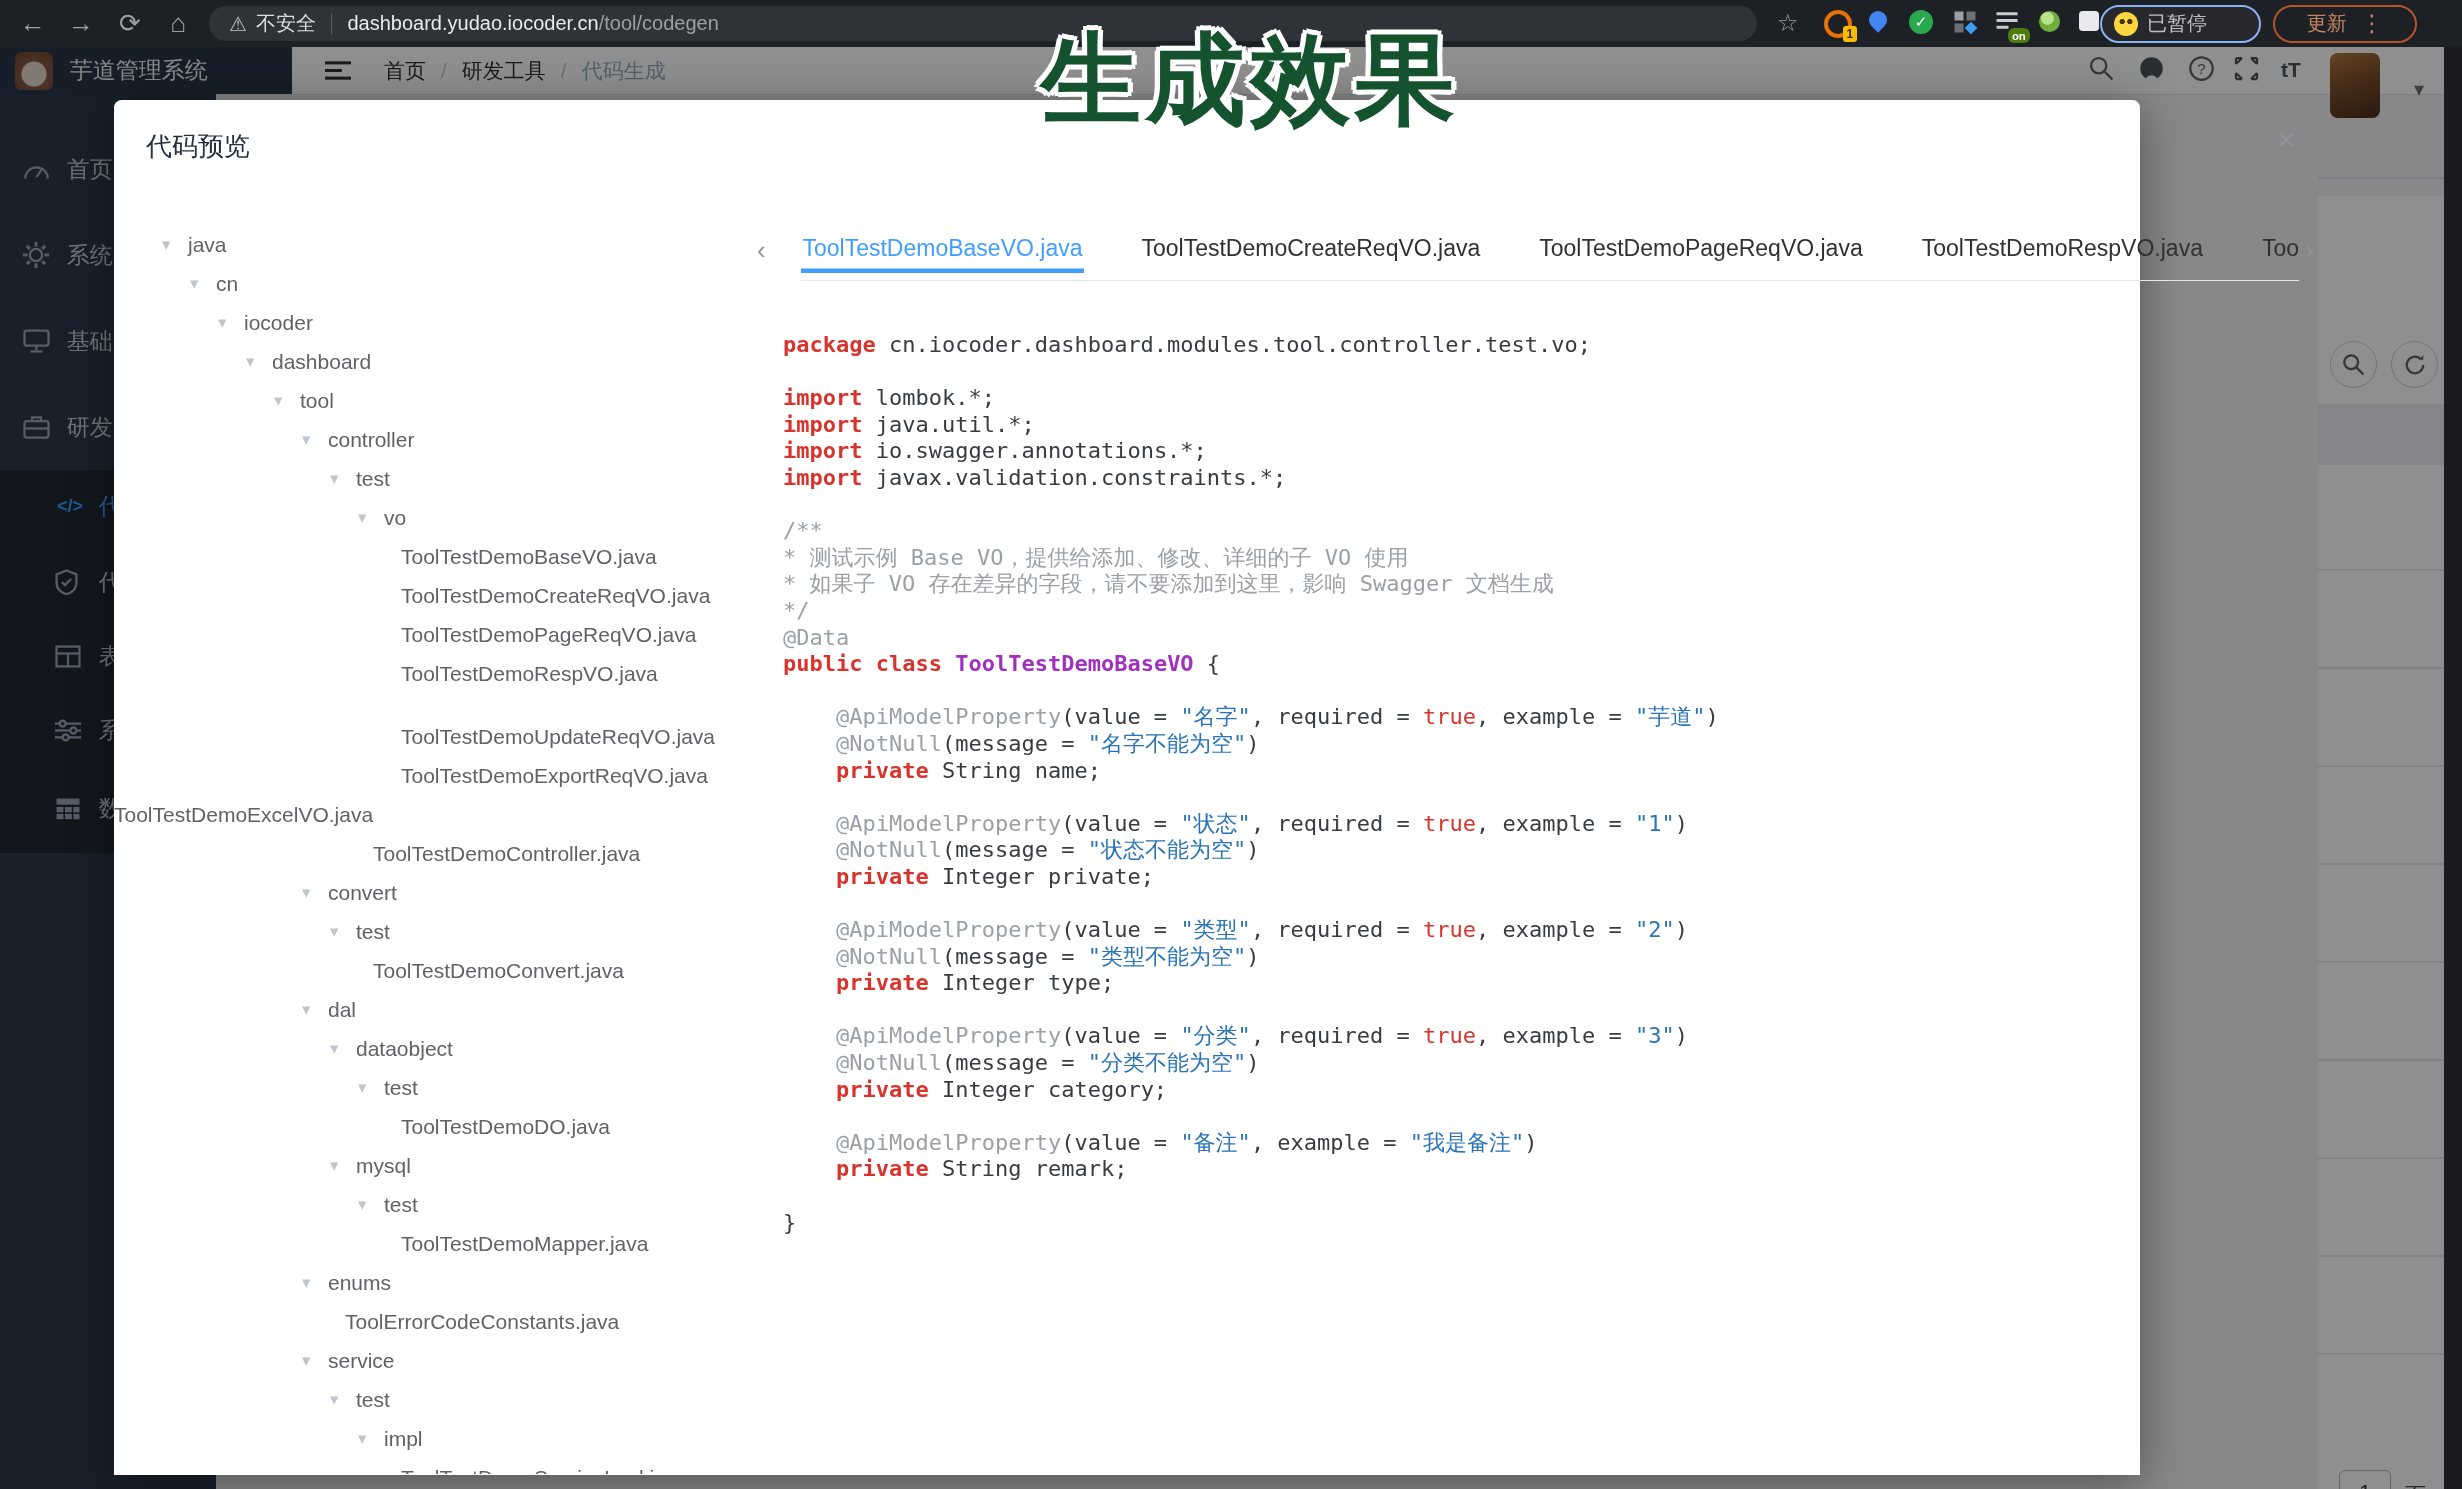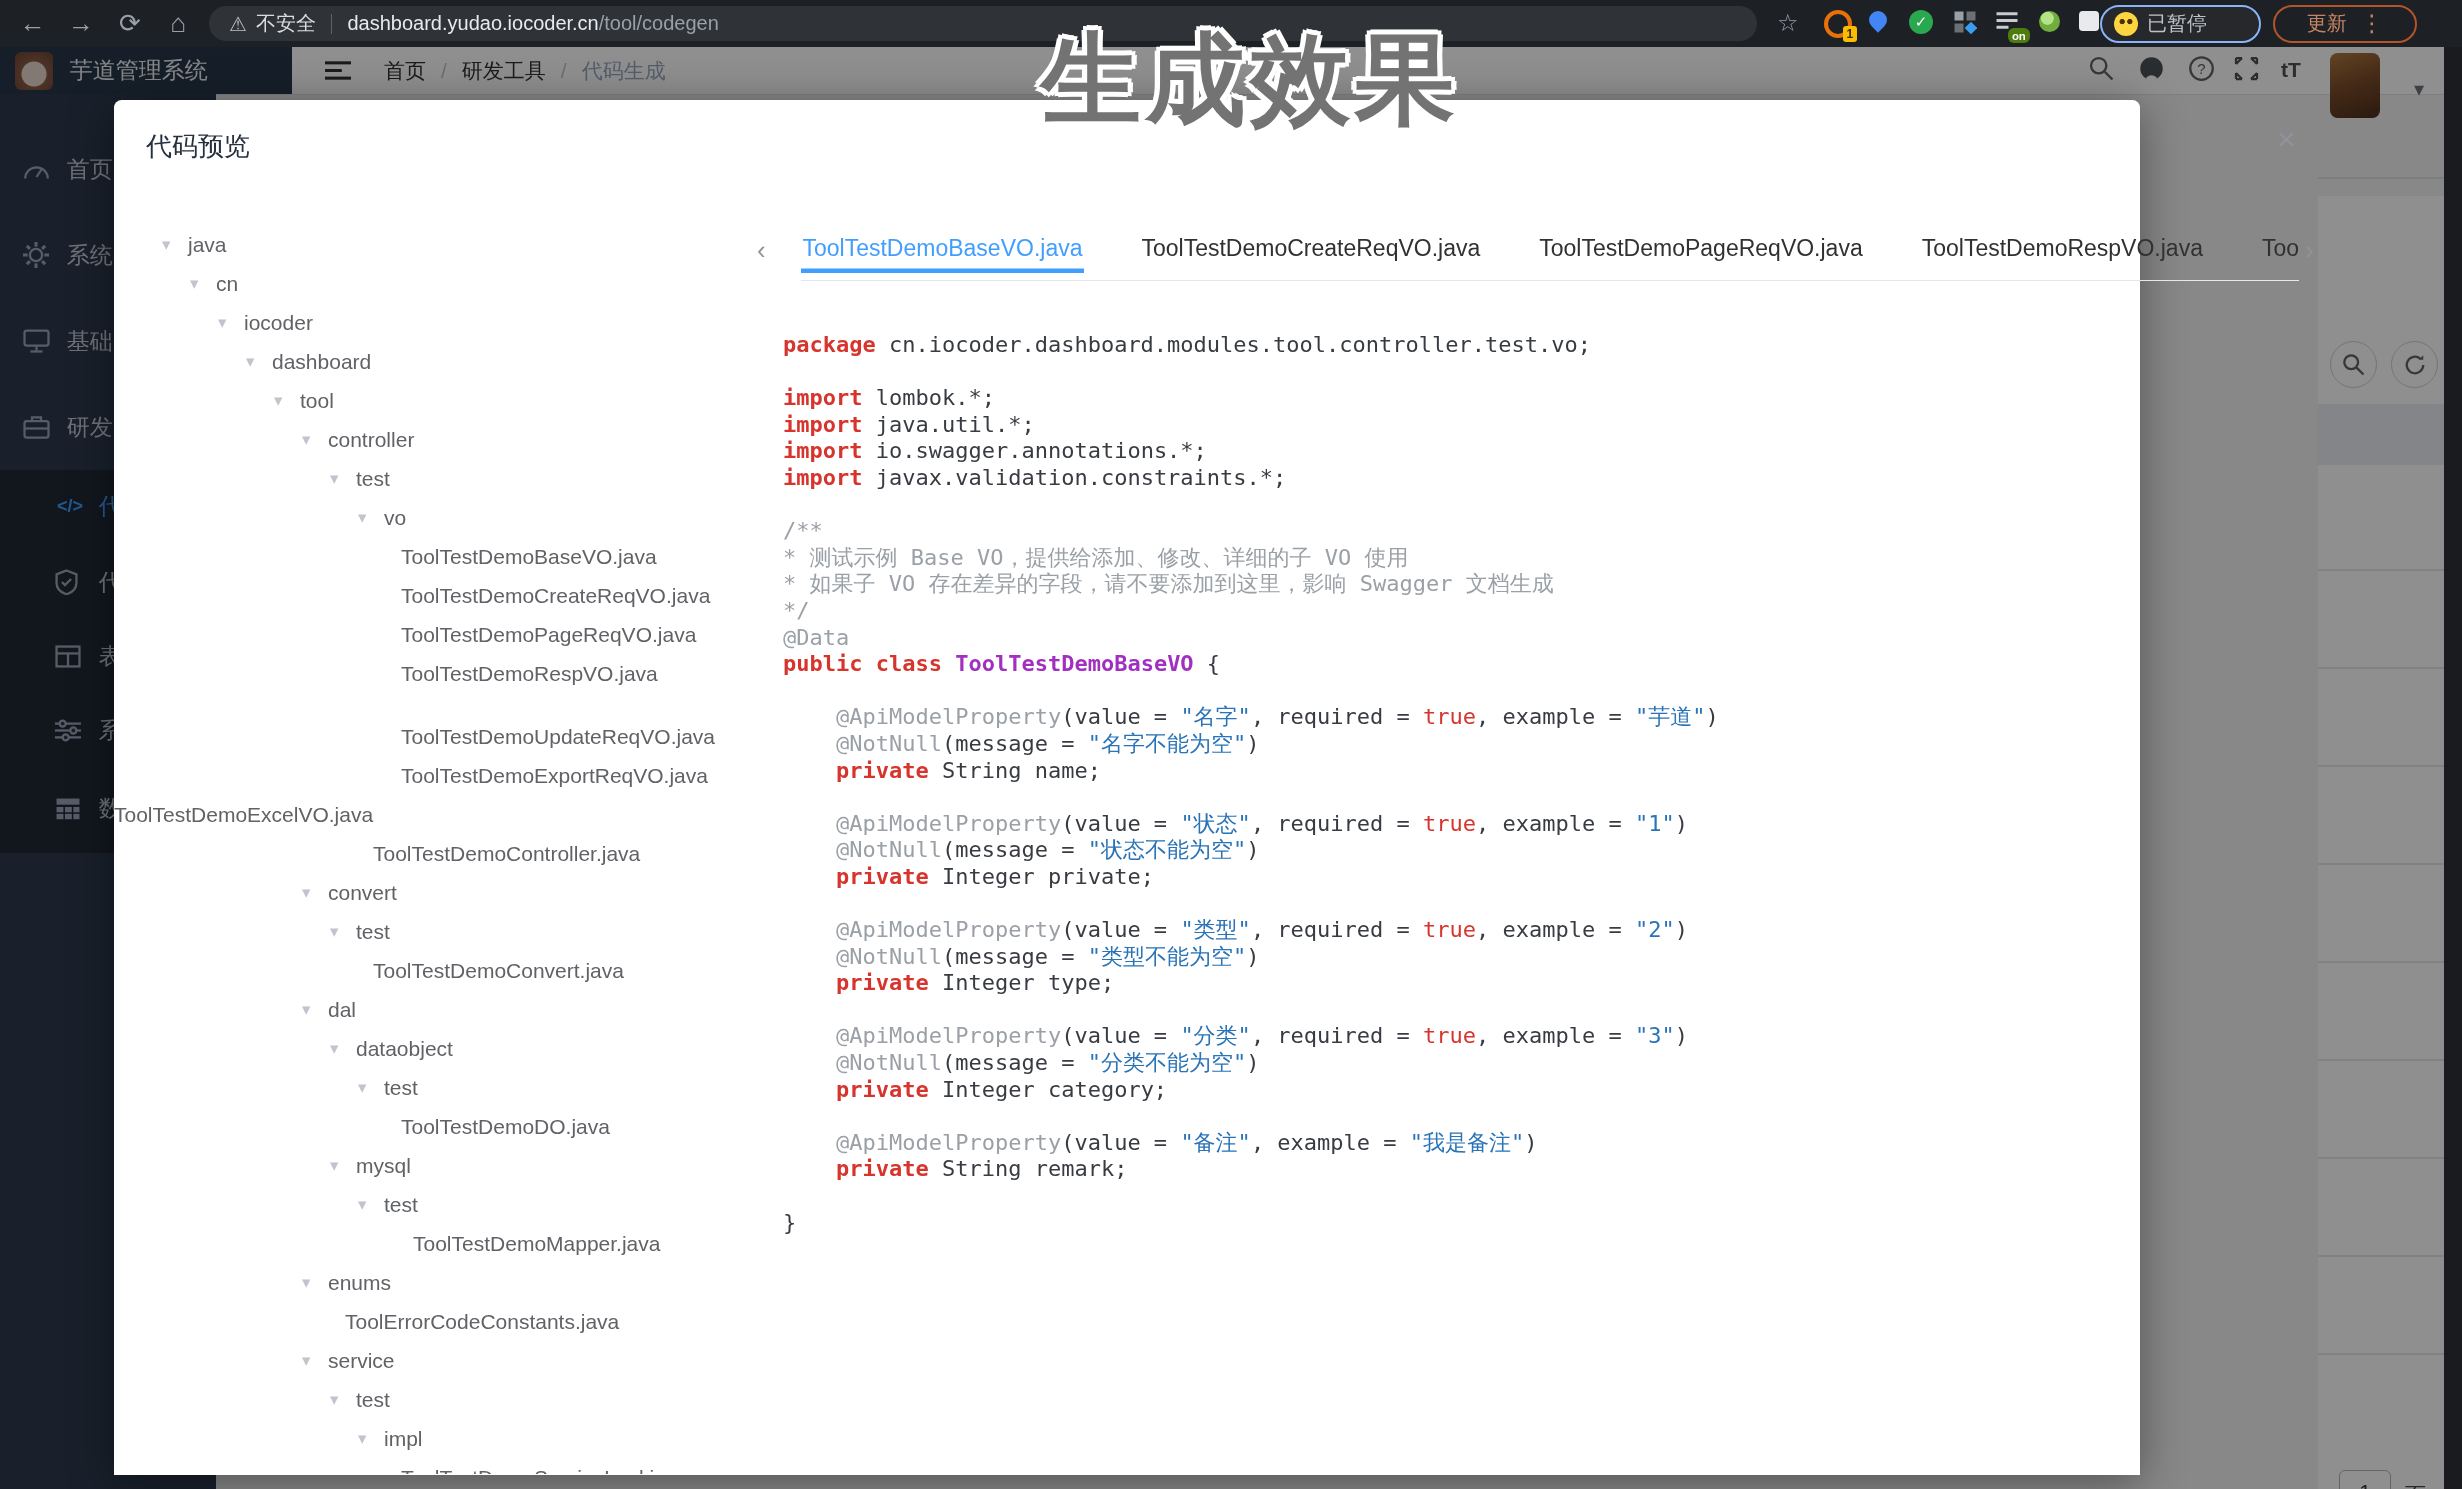--- a/index.html
+++ b/index.html
@@ -378,21 +378,21 @@
           <span class="tlabel">ToolTestDemoDO.java</span>
         </div>
         <div class="tree-row" style="padding-left: 216px;">
           <span class="caret">▾</span>
           <span class="tlabel">mysql</span>
         </div>
         <div class="tree-row" style="padding-left: 244px;">
           <span class="caret">▾</span>
           <span class="tlabel">test</span>
         </div>
-        <div class="tree-row" style="padding-left: 287px; margin-left: 12px;">
+        <div class="tree-row" style="padding-left: 287px;">
           <span class="tlabel">ToolTestDemoMapper.java</span>
         </div>
         <div class="tree-row" style="padding-left: 188px;">
           <span class="caret">▾</span>
           <span class="tlabel">enums</span>
         </div>
         <div class="tree-row" style="padding-left: 231px;">
           <span class="tlabel">ToolErrorCodeConstants.java</span>
         </div>
         <div class="tree-row" style="padding-left: 188px;">
@@ -514,16 +514,16 @@
     <div class="chip profile">
       <span class="face"></span>
       <span>已暂停</span>
     </div>
     <div class="chip update">
       <span>更新</span>
       <span class="dots">⋮</span>
     </div>
   </div>
 
-  <div class="annotation" style="color: #737373; text-align: center;">生成效果</div>
+  <div class="annotation" style="color: #14532d; text-align: center;">生成效果</div>
 
 </div>
 
 
 </body></html>

